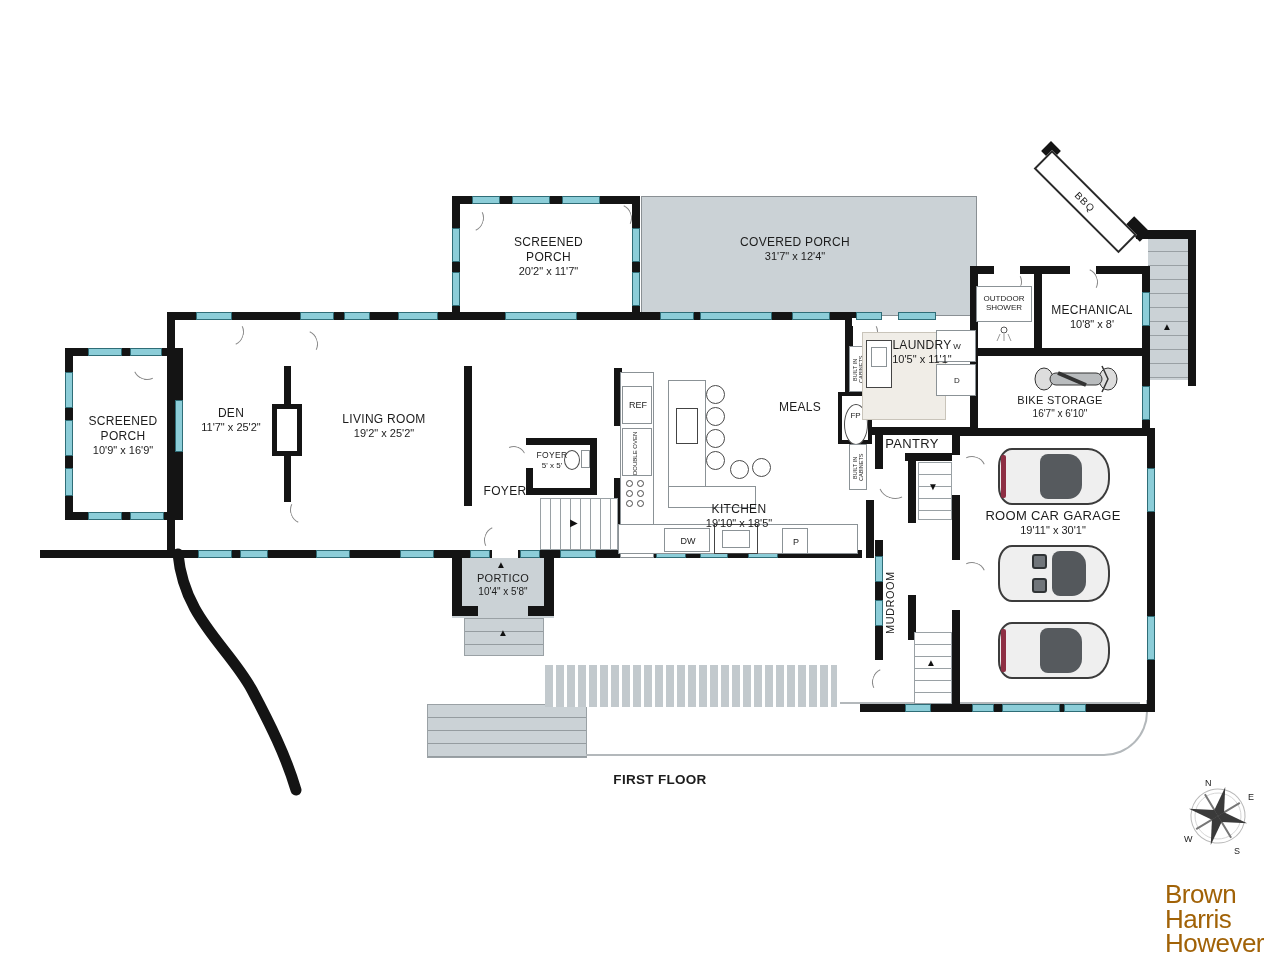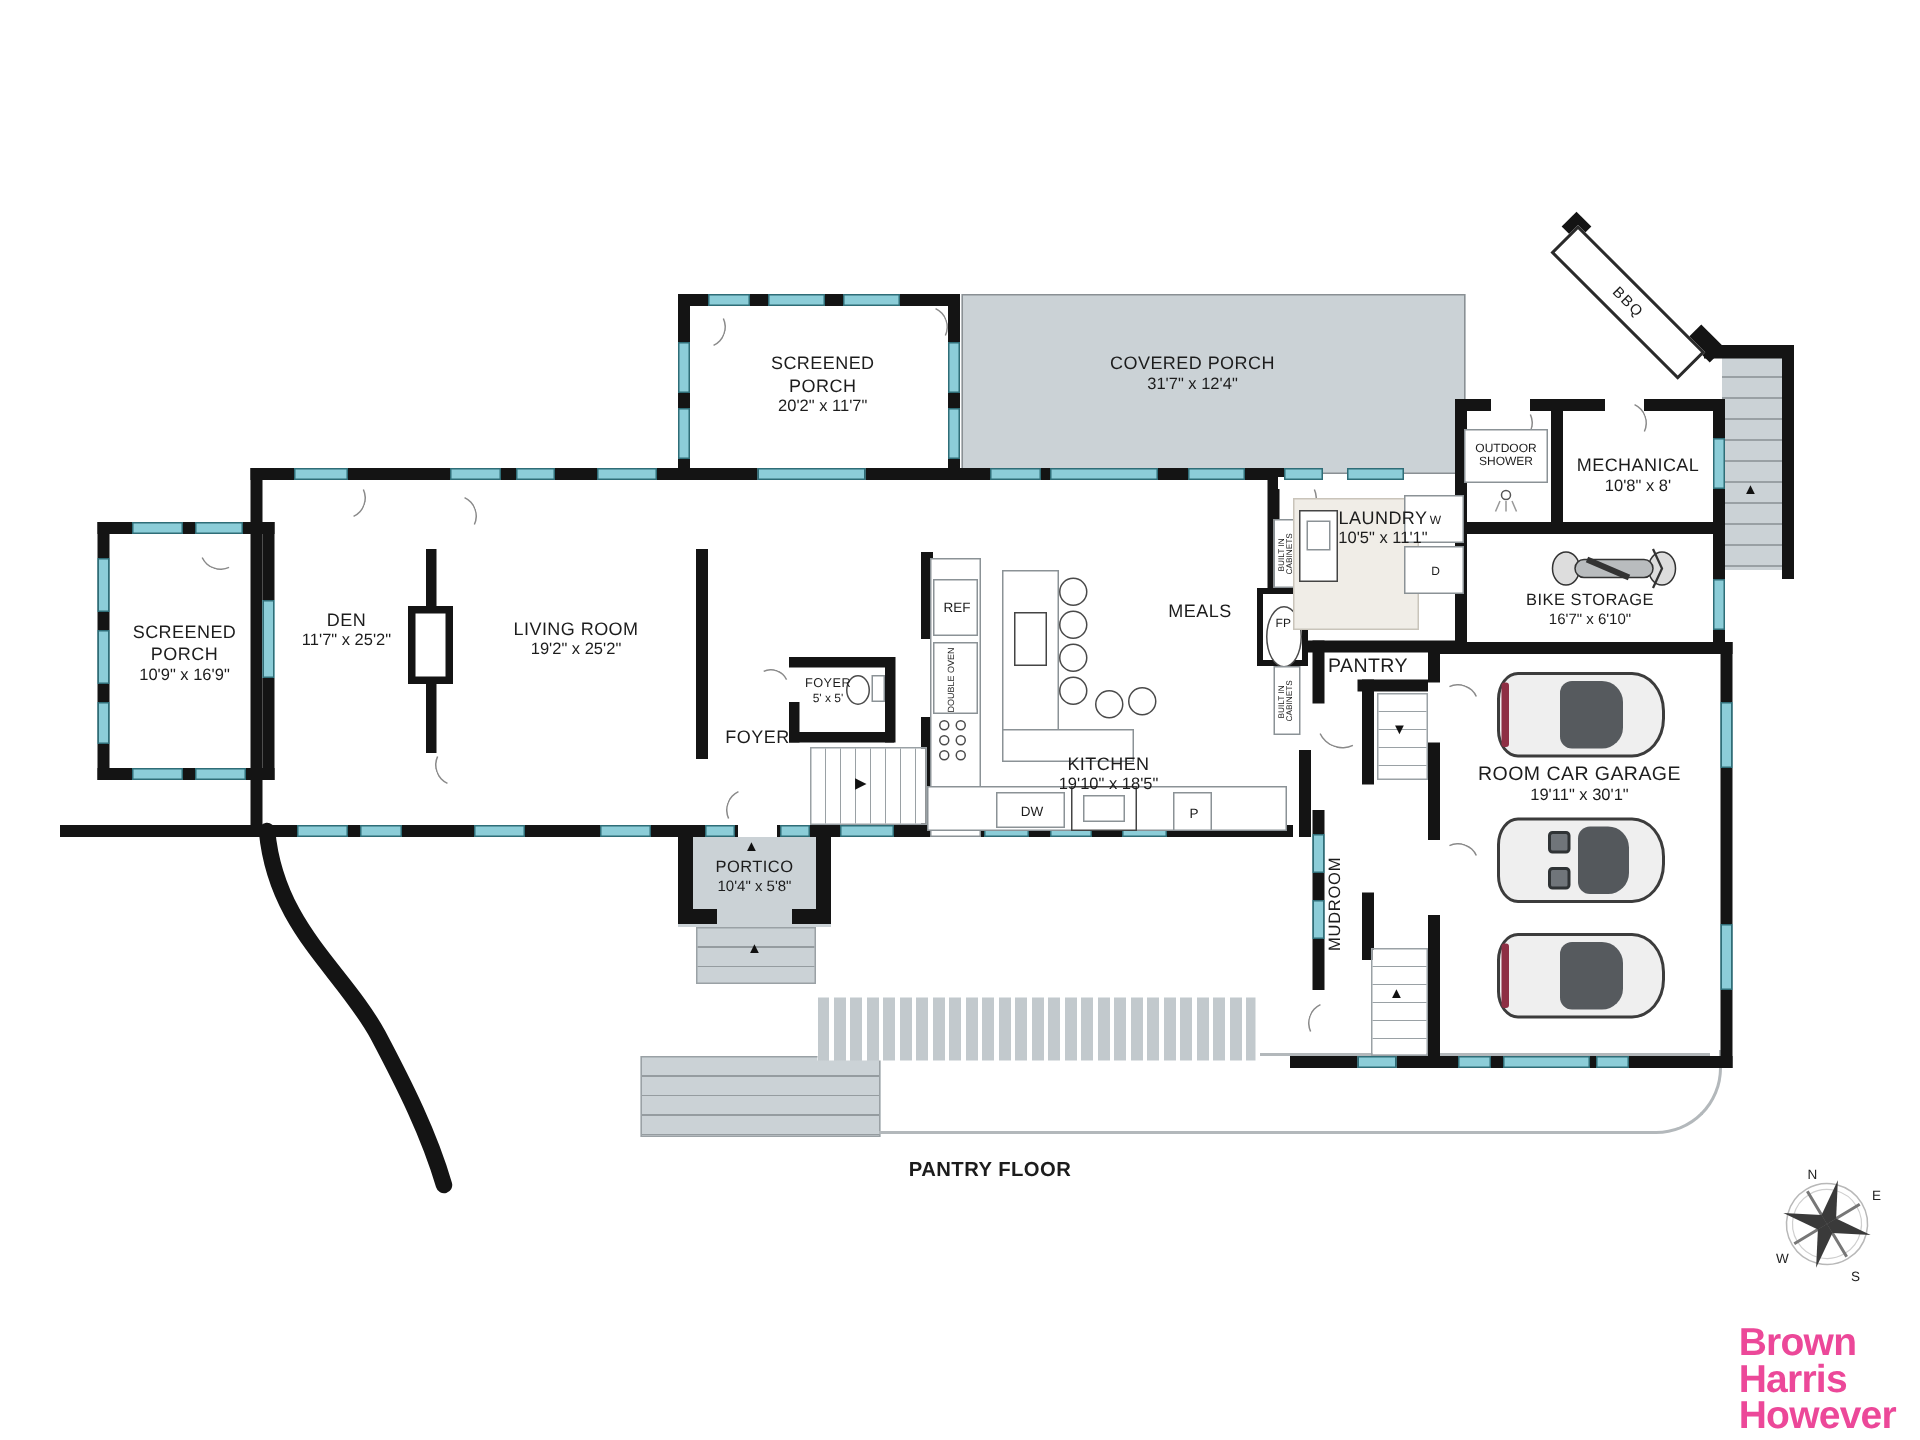--- a/index.html
+++ b/index.html
@@ -27,22 +27,22 @@
   .car{position:absolute;width:112px;height:57px;background:#efefef;border:2px solid #3c3c3c;
        border-radius:14px 22px 22px 14px / 18px 26px 26px 18px;box-sizing:border-box}
   .car-roof{position:absolute;left:40px;top:4px;width:42px;height:45px;background:#565a5e;border-radius:8px 14px 14px 8px}
   .car-tail{position:absolute;left:1px;top:5px;width:5px;height:43px;background:#8e2f44;border-radius:2px}
   .seat{position:absolute;width:15px;height:15px;border:2px solid #2f3335;background:#70757a;border-radius:3px;box-sizing:border-box}
   .fixlbl{position:absolute;font-size:9px;text-align:center;line-height:1}
   #footer-bar{position:absolute;left:0;top:858px;width:1280px;height:20px;border-top:1px solid #b5b5b5;
       border-bottom:2px solid #3a3a3a;box-sizing:border-box;font-size:11px;padding:3px 10px 0 10px;
       text-align:justify;text-align-last:justify;white-space:nowrap;overflow:hidden;letter-spacing:.2px}
   #address{position:absolute;left:12px;top:890px;font-size:24px;color:#101010}
-  #brand{position:absolute;right:16px;top:882px;font-size:26px;font-weight:700;line-height:.95;
-         color:#ec4899;letter-spacing:-.5px}
+  #brand{position:absolute;right:16px;top:882px;font-size:26px;font-weight:400;line-height:.95;
+         color:#a16207;letter-spacing:-.5px}
   #bbq-wrap{position:absolute;left:1052px;top:150px;transform:rotate(45deg);transform-origin:0 0}
   #bbq-box{width:120px;height:26px;border:2px solid #2a2a2a;background:#fff;box-sizing:border-box;
            display:flex;align-items:center;justify-content:center;font-size:10px;letter-spacing:1px}
 </style>
 </head>
 <body>
 
 <div id="plan">
 
   <div class="grey" style="left:641px;top:196px;width:334px;height:118px;border:1px solid #8a9094"></div>
@@ -344,21 +344,21 @@
   </div>
   <div class="lbl" style="left:874px;top:436px;width:76px">
     <div class="nm" style="font-size:13px">PANTRY</div>
   </div>
   <div class="lbl vtx" style="left:884px;top:550px;height:105px;font-size:11px;letter-spacing:.5px">MUDROOM</div>
   <div class="lbl" style="left:978px;top:508px;width:150px">
     <div class="nm" style="font-size:13px">ROOM CAR GARAGE</div>
     <div class="dm">19'11" x 30'1"</div>
   </div>
 
-  <div class="lbl" style="left:580px;top:772px;width:160px;font-size:13.5px;font-weight:700;letter-spacing:.3px">PANTRY FLOOR</div>
+  <div class="lbl" style="left:580px;top:772px;width:160px;font-size:13.5px;font-weight:700;letter-spacing:.3px">FIRST FLOOR</div>
 
   <svg class="abs" style="left:1176px;top:774px" width="84" height="84">
     <g transform="rotate(14 42 42)">
       <circle cx="42" cy="42" r="27" fill="none" stroke="#b8b8b8" stroke-width="1"></circle>
       <circle cx="42" cy="42" r="23" fill="none" stroke="#cfcfcf" stroke-width="0.8"></circle>
       <path d="M24 60 L60 24 M24 24 L60 60" stroke="#777" stroke-width="2"></path>
       <g fill="#3a3a3a">
         <polygon points="42,12 47,37 42,42 37,37"></polygon>
         <polygon points="72,42 47,47 42,42 47,37"></polygon>
         <polygon points="42,72 37,47 42,42 47,47"></polygon>

